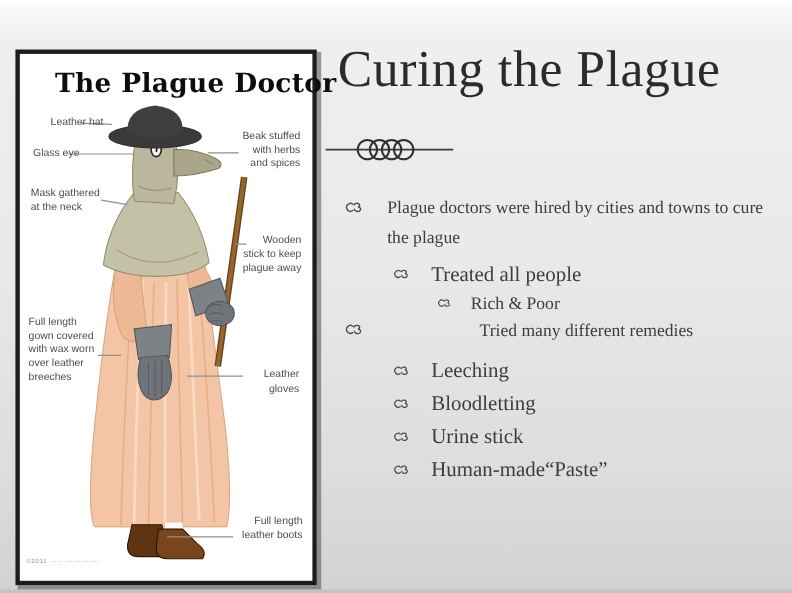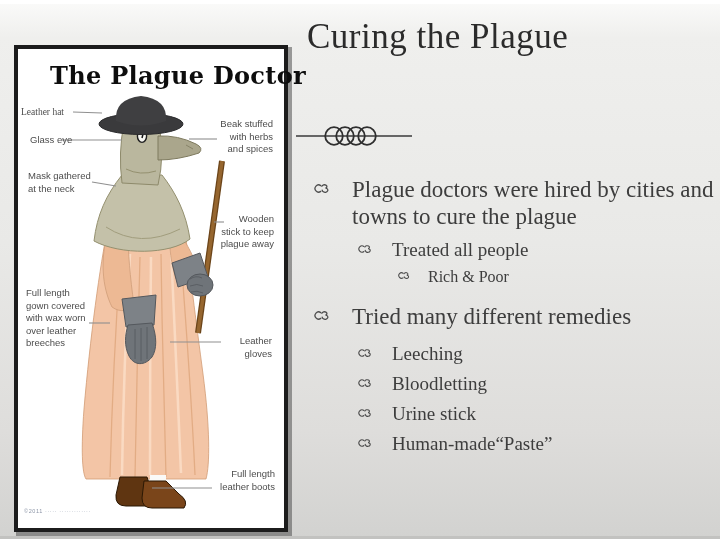--- a/index.html
+++ b/index.html
@@ -6,58 +6,58 @@
   .slide {
     position:relative; width:720px; height:539px; overflow:hidden;
     background:linear-gradient(180deg,#fbfbfa 0%,#efefed 7%,#e9e9e7 45%,#dedddb 80%,#d2d2d0 100%);
     font-family:"Liberation Serif", serif;
   }
   .top-strip { position:absolute; left:0; top:0; width:720px; height:4px; background:#ffffff; }
   .bottom-strip { position:absolute; left:0; bottom:0; width:720px; height:3px; background:#c2c2c0; }
 
   
   .slide-title {
-    position:absolute; left:307px; top:18px; width:404px;
-    font-size:35px; line-height:1.08; color:#2b2b2b; letter-spacing:0.5px;
+    position:absolute; left:307px; top:38px; width:404px;
+    font-size:47px; line-height:1.08; color:#2b2b2b; letter-spacing:0.5px;
     font-family:"Liberation Serif", serif;
   }
   .divider { position:absolute; left:294px; top:124px; width:120px; height:24px; }
 
   .bullets { position:absolute; left:306px; top:176px; width:408px; color:#3d3d3d; }
   .row { position:relative; }
   .row .btext { display:block; }
   .bullet { position:absolute; color:#4c4c4c; }
-  .l1 { font-size:23px; line-height:27px; padding-left:46px; margin-bottom:8px; }
+  .l1 { font-size:16px; line-height:27px; padding-left:46px; margin-bottom:8px; }
   .l1 .bullet { left:8px;  top:7px; }
   .l2 { font-size:19px;   line-height:24px; padding-left:86px; margin-bottom:6px; }
   .l2 .bullet { left:52px; top:6px; }
   .l3 { font-size:16px;   line-height:21px; padding-left:122px; margin-bottom:0; }
   .l3 .bullet { left:92px; top:5px; }
-  .row.gap-before { margin-top:16px; }
+  .row.gap-before { margin-top:0;text-align:center; }
   .row.mb-lg { margin-bottom:12px; }
   .row.mb-sm { margin-bottom:4px; }
 
   
   .card {
     position:absolute; left:14px; top:45px; width:266px; height:479px;
     background:#ffffff; border:4px solid #1c1c1c;
     box-shadow:3px 3px 0 1px rgba(80,80,80,0.55);
   }
   .card-title {
     position:absolute; left:0; top:12px; width:320px; text-align:center;
     font-family:"DejaVu Serif", serif; font-weight:800; font-size:24px;
     color:#0d0d0d; letter-spacing:0.3px;
   }
   .figure-svg { position:absolute; left:0; top:0; width:266px; height:471px; }
   .lbl {
     position:absolute; font-family:"Liberation Sans", sans-serif;
     font-size:9.5px; line-height:12.5px; color:#4d4d4d; white-space:pre-line;
   }
   .lbl.r { text-align:right; }
-  .lbl-hat    { left:3px;  top:57px;font-family:Liberation Serif, serif; }
+  .lbl-hat    { left:28px;  top:57px; }
   .lbl-eye    { left:12px;  top:85px; }
   .lbl-mask   { left:10px;  top:121px; }
   .lbl-beak   { right:11px; top:69px;  width:70px; }
   .lbl-stick  { right:10px; top:164px; width:70px; }
   .lbl-gown   { left:8px;   top:238px; width:74px; }
   .lbl-gloves { right:12px; top:286px; width:60px; }
   .lbl-boots  { right:9px;  top:419px; width:70px; }
   .credit {
     position:absolute; left:6px; top:459px;
     font-family:"Liberation Sans", sans-serif; font-size:5.5px;

